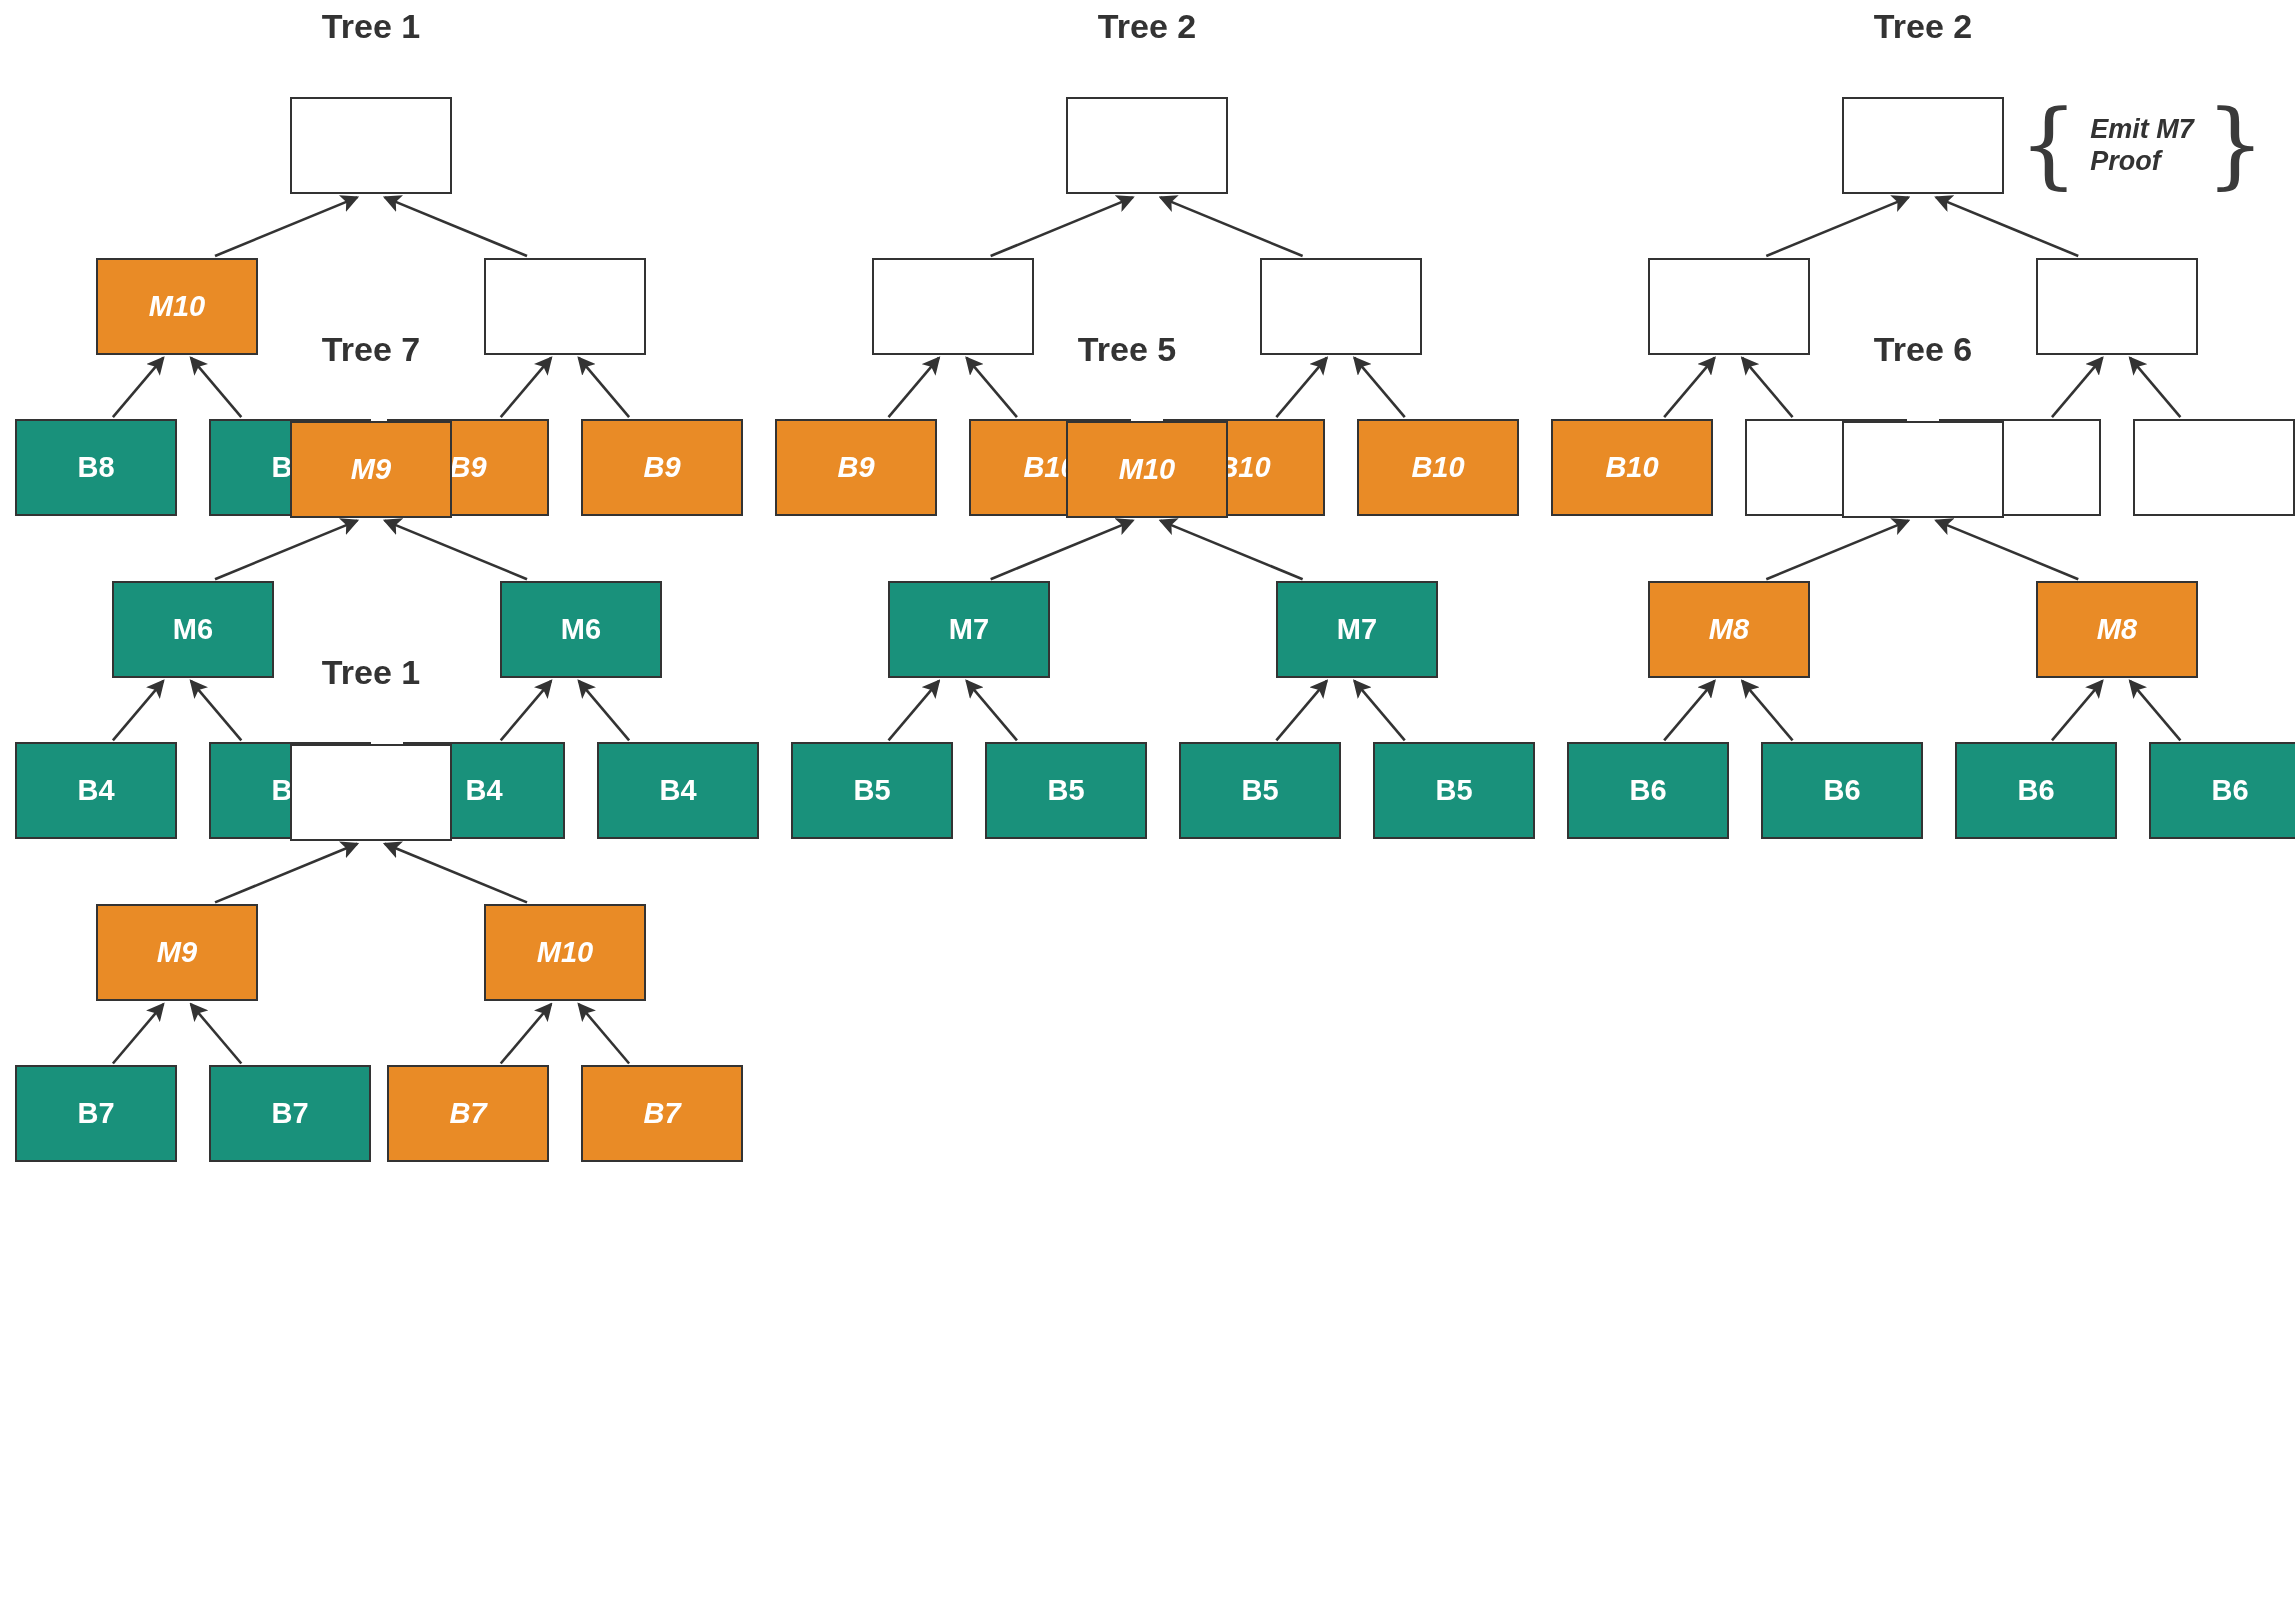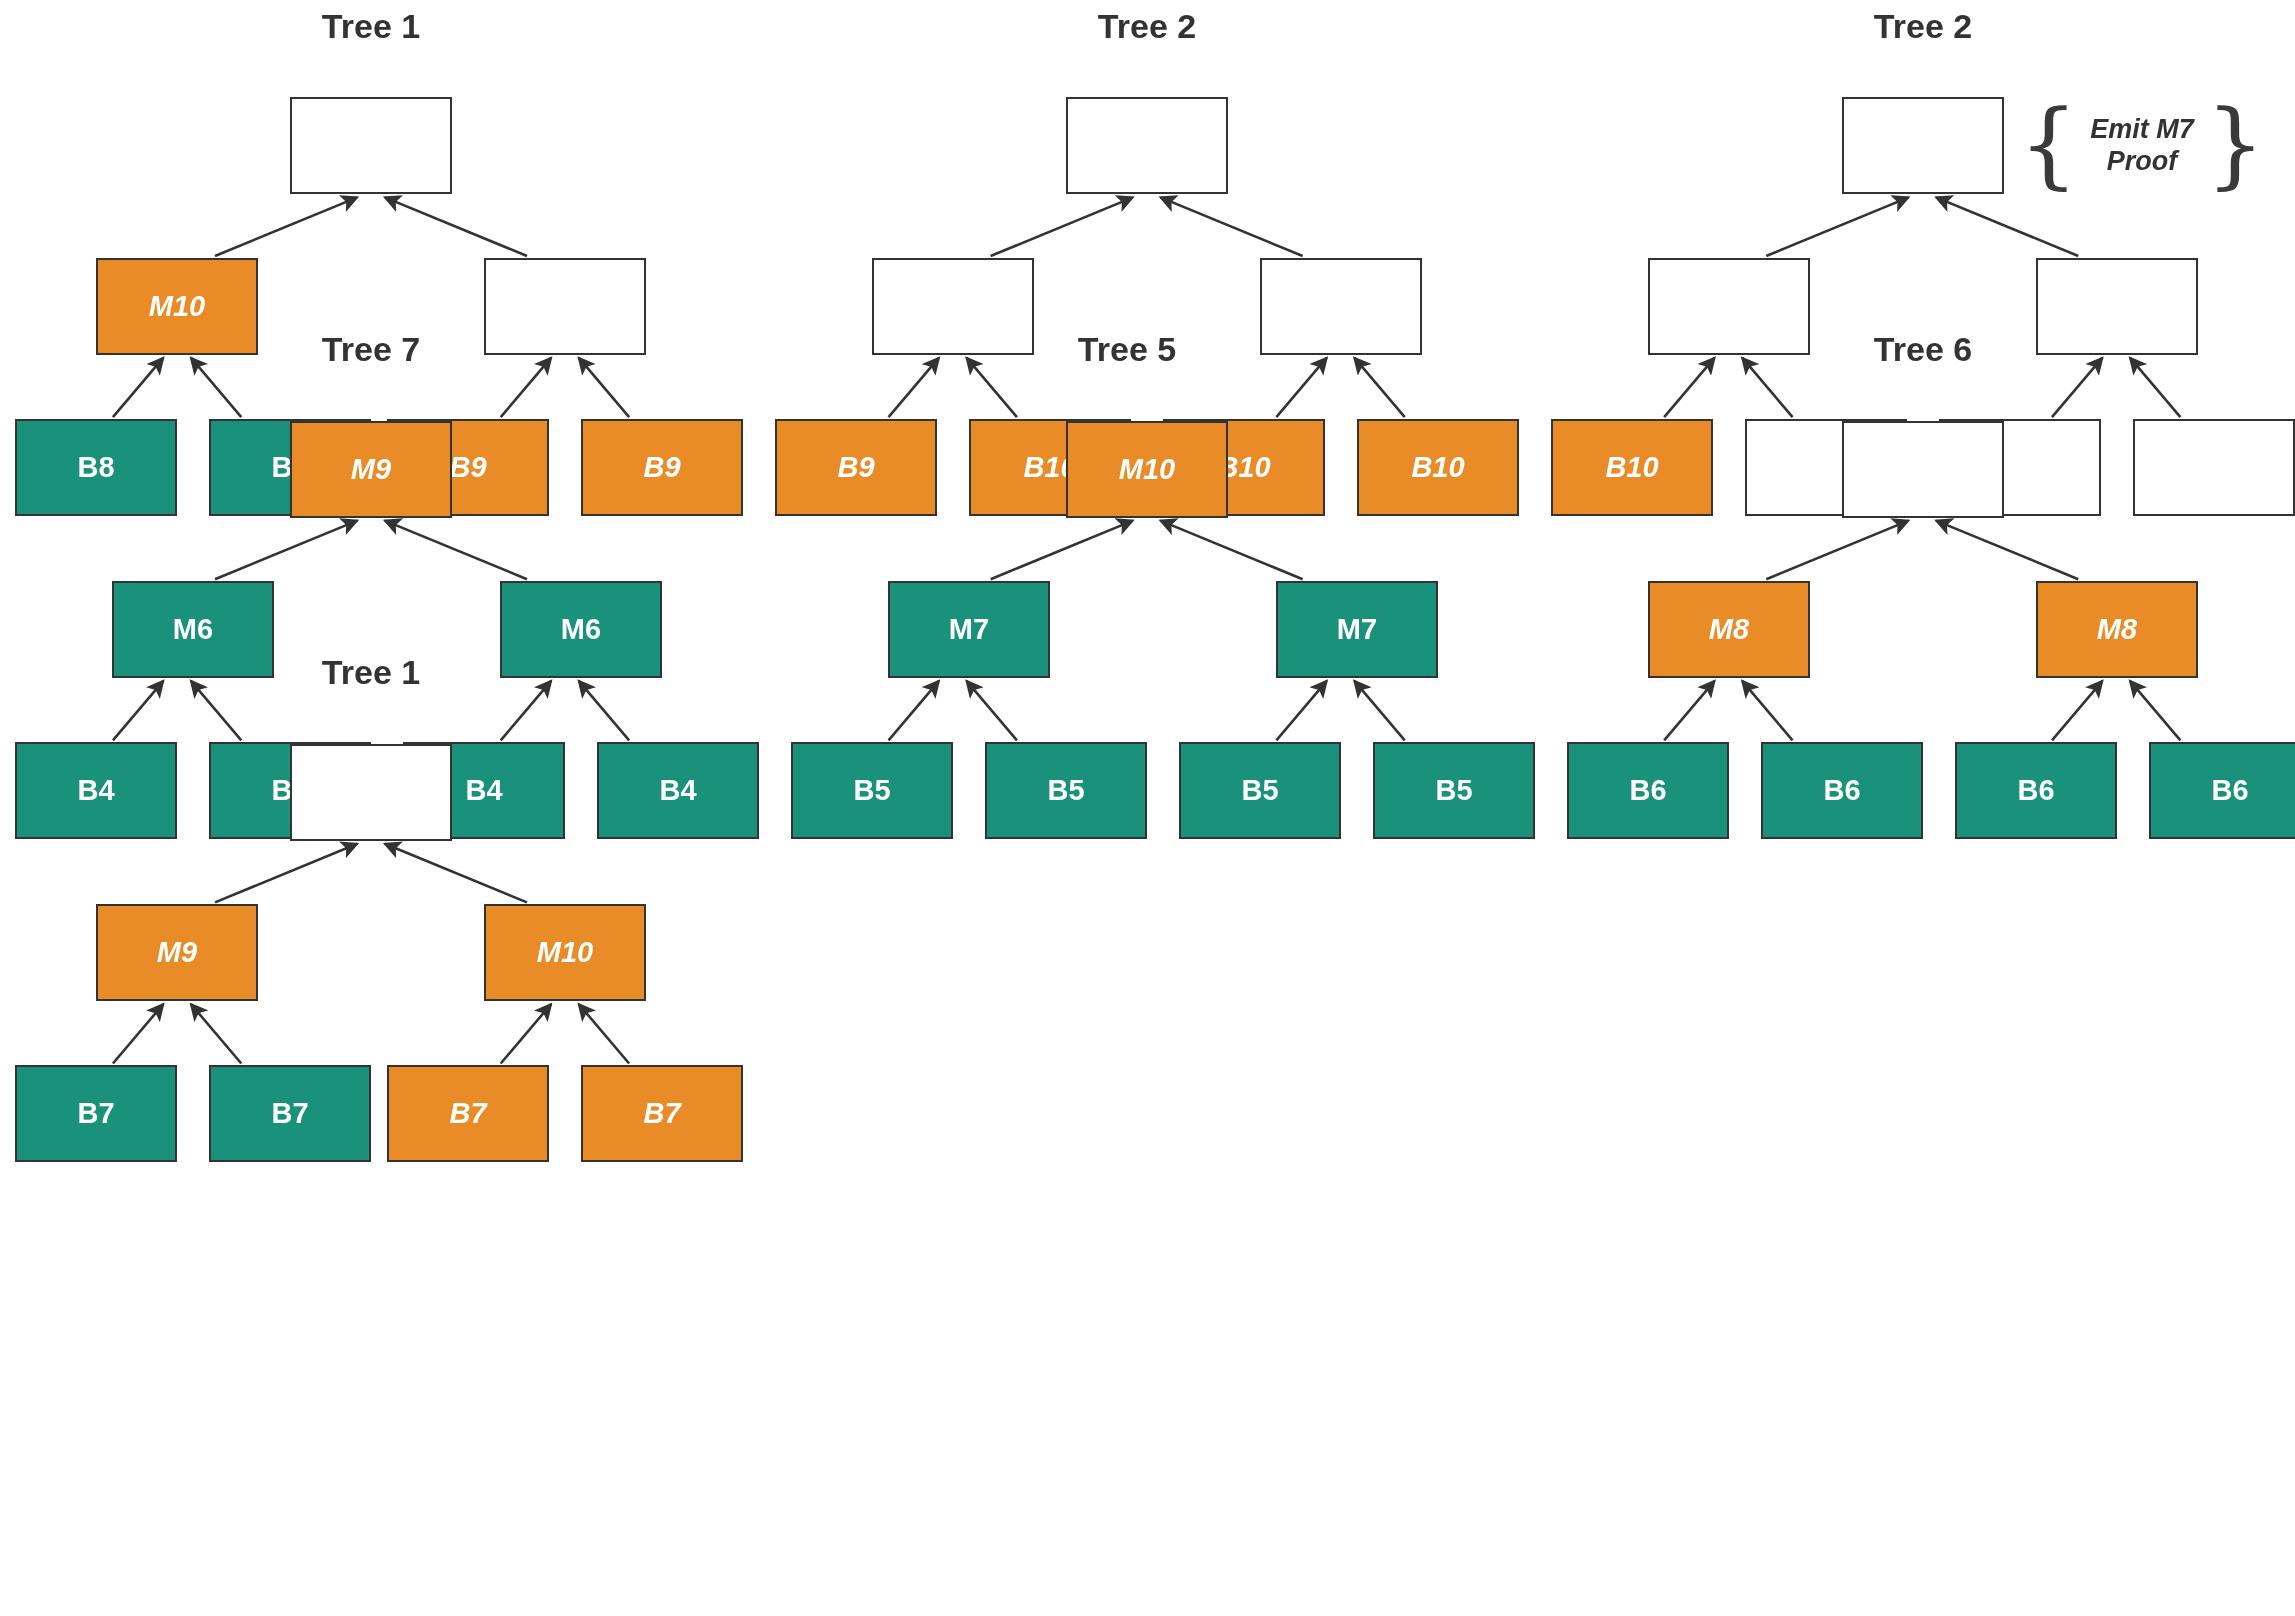--- a/index.html
+++ b/index.html
@@ -21,21 +21,21 @@
   .node.empty{background:#ffffff;color:transparent;}
   .node.orange{background:#E98B26;font-style:italic;}
   .node.green{background:#19917B;margin-left:16px;}
   .annot{
     position:absolute;display:flex;align-items:center;
     font-style:italic;font-weight:bold;font-size:27px;color:#333333;
     line-height:1.15;white-space:pre-line;
   }
   .annot .brace{font-size:93px;font-weight:300;font-style:normal;
     font-family:"DejaVu Serif",serif;line-height:0.9;color:#3a3a3a;}
-  .annot .atext{padding:0 12px;text-align:center;}
+  .annot .atext{padding:0 12px;text-align:left;}
 </style>
 </head>
 <body>
 
 <div id="stage">
   <svg id="edges" viewBox="0 0 2663 1875" width="2295" height="1616">
     <defs>
       <marker id="arrowhead" markerWidth="7" markerHeight="7" refX="6.2" refY="3.5" orient="auto" markerUnits="strokeWidth">
         <path d="M0,0 L7,3.5 L0,7 L1.6,3.5 z" fill="#333333"></path>
       </marker>

